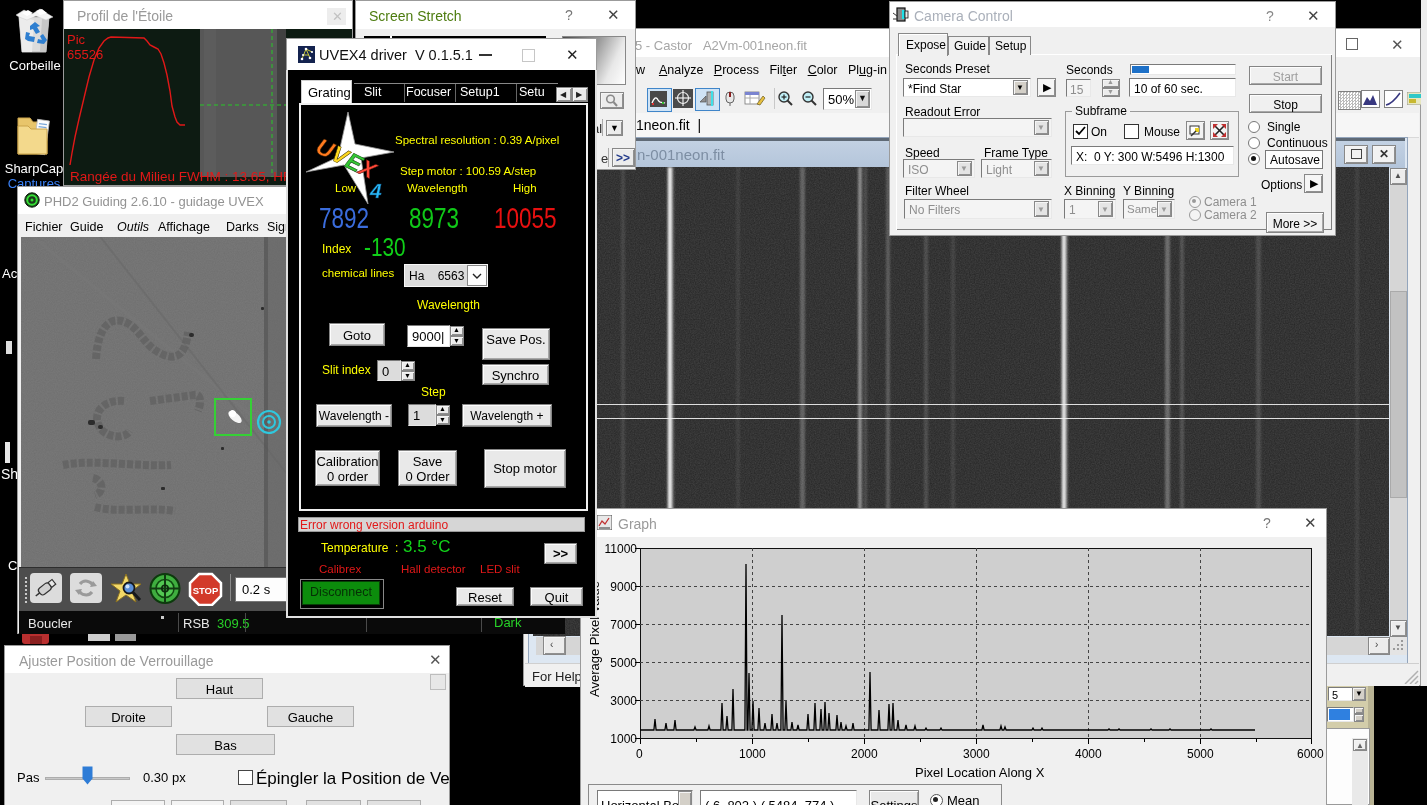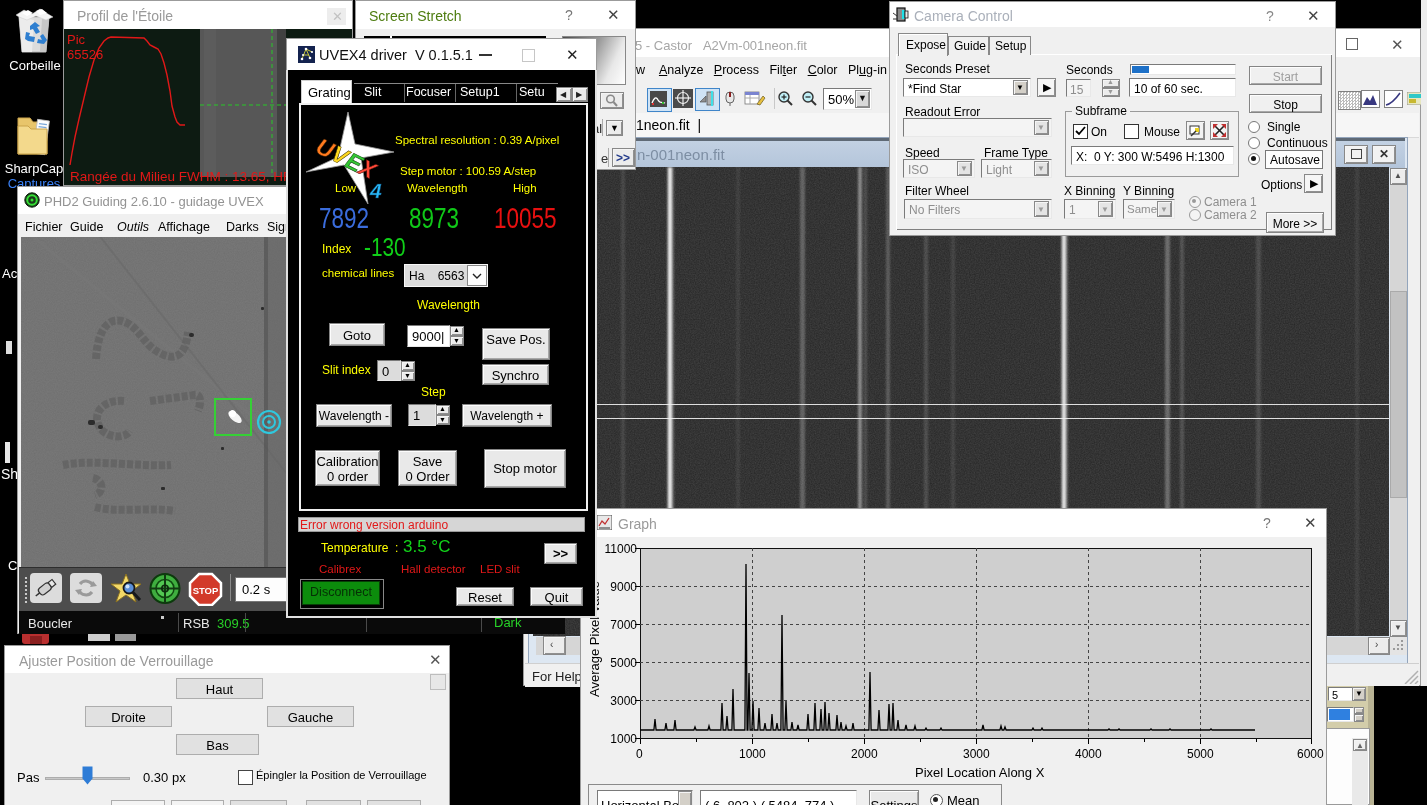--- a/index.html
+++ b/index.html
@@ -723,29 +723,29 @@
 </div>
 
 <div id="ajuster" class="w" style="left:4px;top:645px;width:446px;height:161px;">
   <div class="ttl" style="height:27px;"></div>
   <div class="t" style="left:14px;top:7px;color:#9a9a9a;font-size:14px;">Ajuster Position de Verrouillage</div>
   <div class="t" style="left:424px;top:5px;color:#555;font-size:15px;">✕</div>
   <div class="b10" style="left:425px;top:28px;width:16px;height:16px;background:#e7e7e7;border-color:#bdbdbd;"></div>
   <div class="b10" style="left:171px;top:32px;width:87px;height:21px;"><span style="position:relative;top:3px;font-size:13px;">Haut</span></div>
   <div class="b10" style="left:80px;top:60px;width:87px;height:21px;"><span style="position:relative;top:3px;font-size:13px;">Droite</span></div>
   <div class="b10" style="left:262px;top:60px;width:87px;height:21px;"><span style="position:relative;top:3px;font-size:13px;">Gauche</span></div>
-  <div class="b10" style="left:171px;top:88px;width:83px;height:21px;"><span style="position:relative;top:3px;font-size:13px;">Bas</span></div>
+  <div class="b10" style="left:171px;top:88px;width:99px;height:21px;"><span style="position:relative;top:3px;font-size:13px;">Bas</span></div>
   <div class="t" style="left:12px;top:124px;font-size:13px;">Pas</div>
   <div class="t" style="left:40px;top:131px;width:85px;height:3px;background:#c8c8c8;border:1px solid #adadad;box-sizing:border-box;"></div>
   <svg class="t" style="left:77px;top:120px;" width="11" height="19">
         <path d="M0.5 0.5 h10 v12 l-5 6 -5 -6 z" fill="#2e7cd6"></path>
       </svg>
   <div class="t" style="left:138px;top:124px;font-size:13px;">0.30 px</div>
   <div class="t" style="left:233px;top:124px;width:13px;height:13px;background:#fff;border:1px solid #444;"></div>
-  <div class="t" style="left:251px;top:123px;font-size:11px;">Épingler la Position de Verrouillage</div>
+  <div class="t" style="left:251px;top:123px;font-size:17px;">Épingler la Position de Verrouillage</div>
   <div class="b10" style="left:106px;top:154px;width:54px;height:10px;background:#f4f4f4;"></div>
   <div class="b10" style="left:166px;top:154px;width:53px;height:10px;background:#f4f4f4;"></div>
   <div class="b10" style="left:225px;top:154px;width:57px;height:10px;"></div>
   <div class="b10" style="left:301px;top:154px;width:55px;height:10px;"></div>
   <div class="b10" style="left:362px;top:154px;width:54px;height:10px;"></div>
 </div>
 
 </div>
 
 </body></html>

